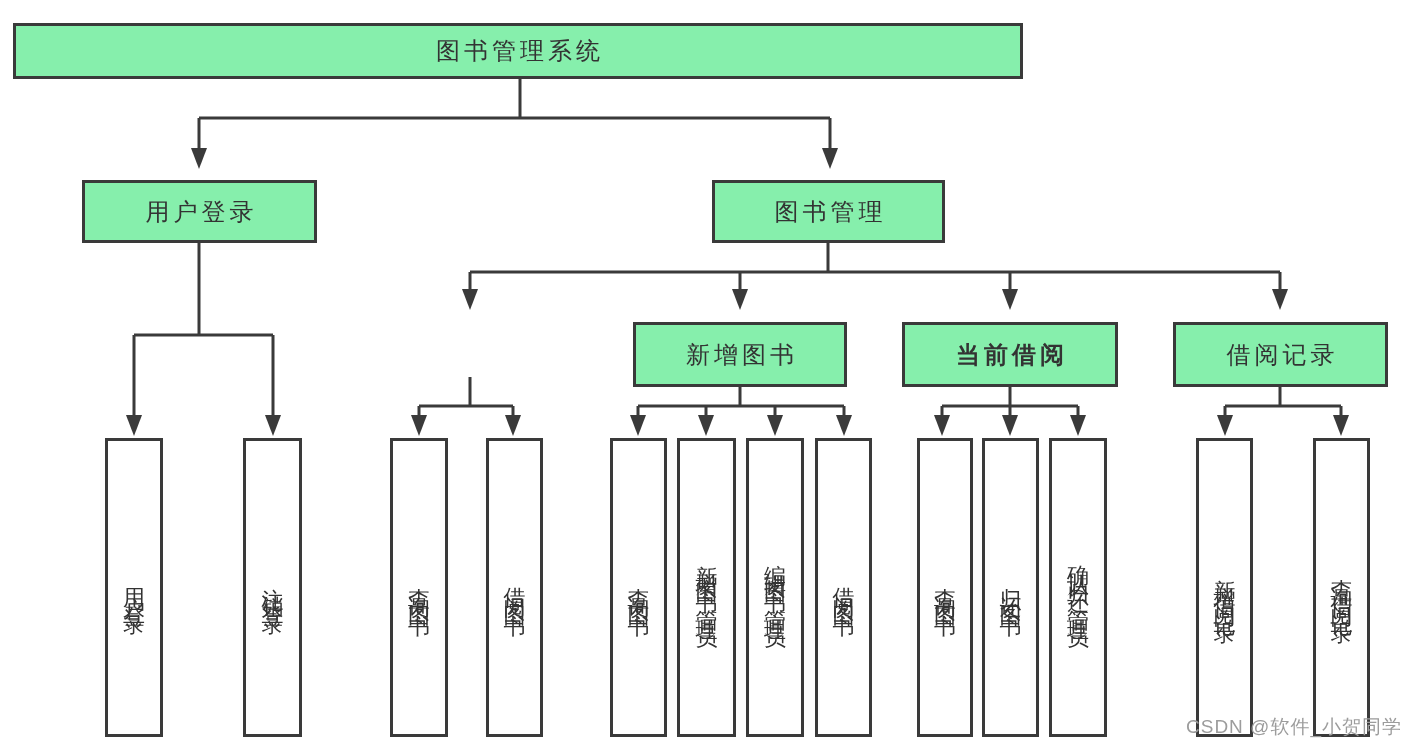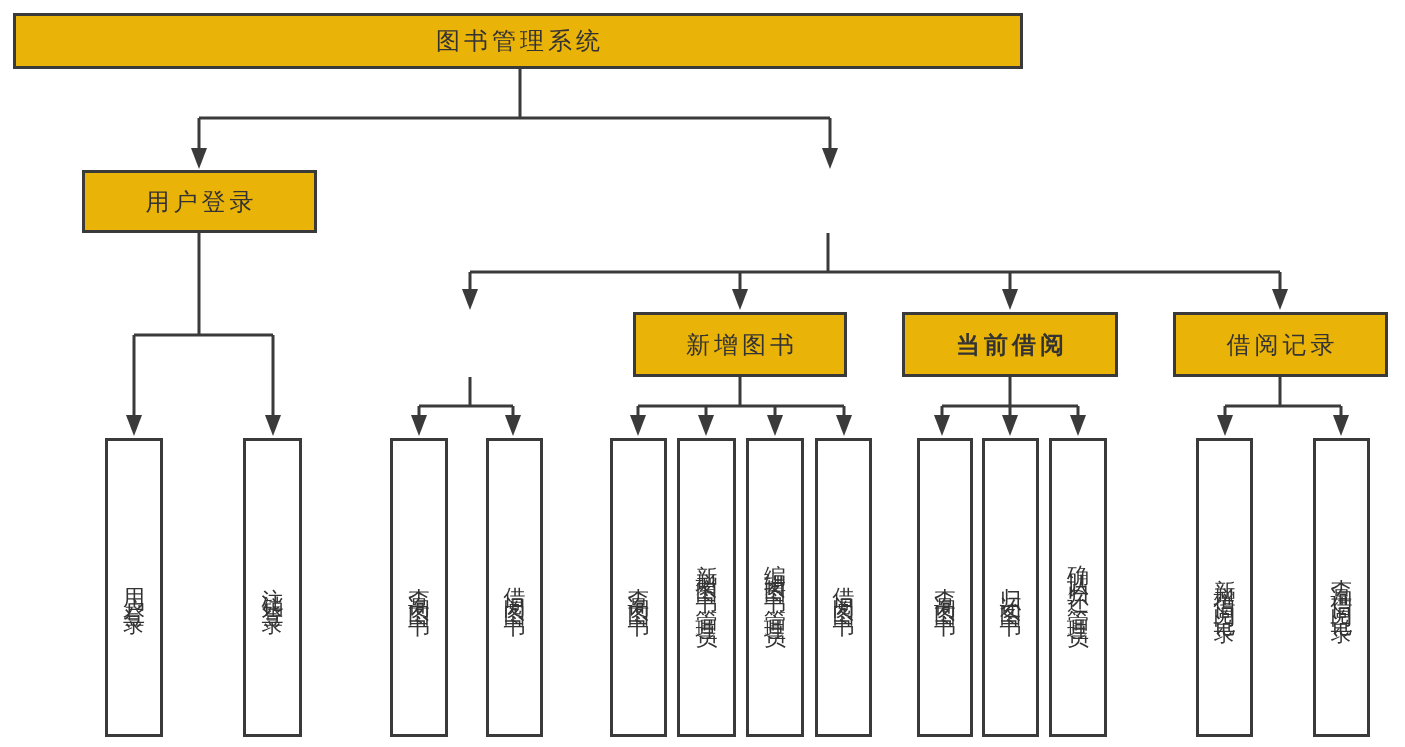--- a/index.html
+++ b/index.html
@@ -15,30 +15,31 @@
   }
   .connectors {
     position: absolute;
     left: 0; top: 0;
     width: 1405px; height: 747px;
     pointer-events: none;
   }
   .node {
     position: absolute;
     box-sizing: border-box;
-    background: #eab308;
+    background: #86efac;
     border: 3px solid #3a3a3a;
     display: flex;
     align-items: center;
     justify-content: center;
     font-size: 24px;
     letter-spacing: 4px;
     text-indent: 4px;
     white-space: nowrap;
     z-index: 2;
+    margin-top: 10px;
   }
   .vnode {
     position: absolute;
     box-sizing: border-box;
     background: #ffffff;
     border: 3px solid #3a3a3a;
     top: 438px;
     height: 299px;
     width: 57px;
     display: flex;
@@ -127,20 +128,21 @@
       <polygon points="1002,415 1018,415 1010,436"></polygon>
       <polygon points="1070,415 1086,415 1078,436"></polygon>
       <polygon points="1217,415 1233,415 1225,436"></polygon>
       <polygon points="1333,415 1349,415 1341,436"></polygon>
     </g>
   </svg>
 
   <div class="node node-root">图书管理系统</div>
 
   <div class="node node-login">用户登录</div>
+  <div class="node node-mgmt">图书管理</div>
 
   <div class="node node-borrow">新增图书</div>
   <div class="node node-curr">当前借阅</div>
   <div class="node node-rec">借阅记录</div>
 
   <div class="vnode" style="left:105px;width:58px;">用户登录</div>
   <div class="vnode" style="left:243px;width:59px;">注销登录</div>
 
   <div class="vnode" style="left:390px;width:58px;">查询图书</div>
   <div class="vnode" style="left:486px;width:57px;">借阅图书</div>
@@ -150,13 +152,14 @@
   <div class="vnode" style="left:746px;width:58px;">编辑图书（管理员）</div>
   <div class="vnode" style="left:815px;width:57px;">借阅图书</div>
 
   <div class="vnode" style="left:917px;width:56px;">查询图书</div>
   <div class="vnode" style="left:982px;width:57px;">归还图书</div>
   <div class="vnode" style="left:1049px;width:58px;">确认归还（管理员）</div>
 
   <div class="vnode" style="left:1196px;width:57px;">新增借阅记录</div>
   <div class="vnode" style="left:1313px;width:57px;">查询借阅记录</div>
 
+  <div class="watermark">CSDN @软件_小贺同学</div>
 </div>
 
 </body></html>

